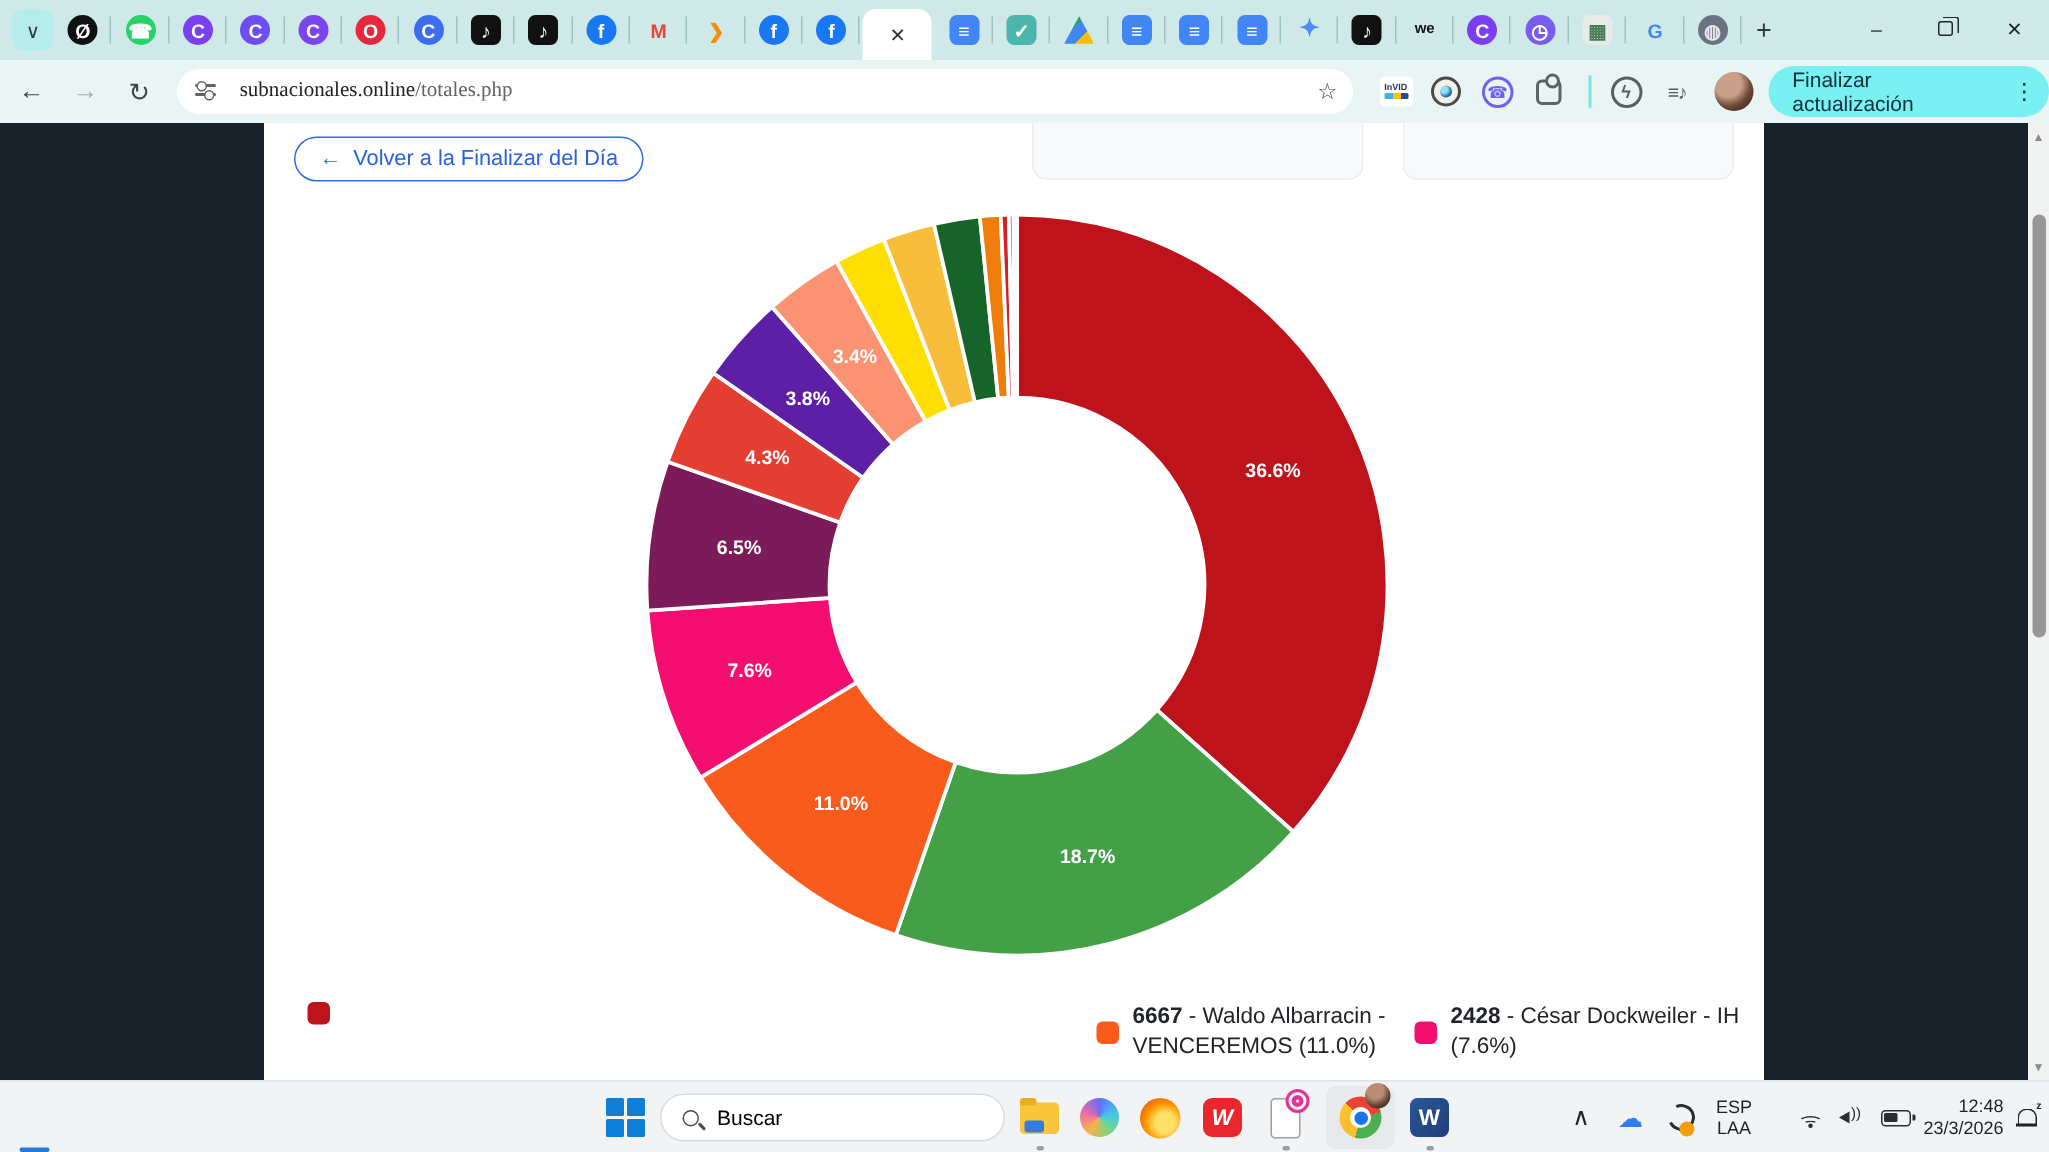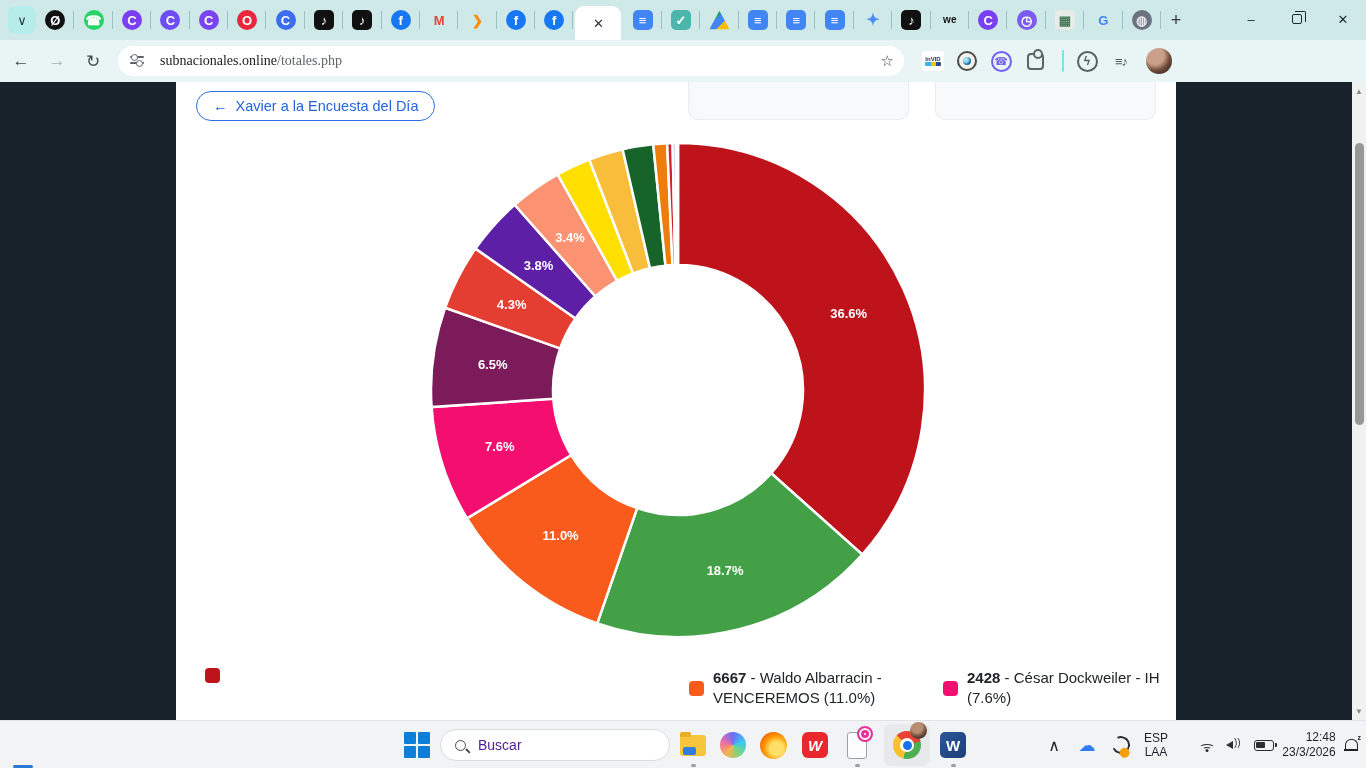--- a/index.html
+++ b/index.html
@@ -93,21 +93,21 @@
 
   
   .taskbar { position:absolute; left:0; top:720px; width:1366px; height:48px; background:#f1f3f5; border-top:1px solid #e0e3e6; }
   .startbtn { position:absolute; left:403px; top:10px; width:28px; height:28px; display:grid;
     grid-template-columns:12px 12px; grid-template-rows:12px 12px; gap:2px; place-content:center; }
   .startbtn i { background:#0e7fd8; border-radius:1px; }
   .searchpill { position:absolute; left:440px; top:8px; width:230px; height:32px; background:#ffffff;
     border:1px solid #d9dcdf; border-radius:16px; display:flex; align-items:center; }
   .mag { width:11px; height:11px; border:1.8px solid #4a4a4a; border-radius:50%; margin-left:14px; position:relative; }
   .mag::after { content:""; position:absolute; left:9px; top:9px; width:6px; height:1.8px; background:#4a4a4a; transform:rotate(45deg); border-radius:1px; }
-  .searchtext { margin-left:12px; font-size:14px; color:#4c1d95; }
+  .searchtext { margin-left:12px; font-size:14px; color:#000000; }
   .tbicon { position:absolute; top:9px; width:30px; height:30px; display:flex; align-items:center; justify-content:center; }
   .rundot { position:absolute; top:43px; width:5px; height:3px; border-radius:2px; background:#9aa0a6; }
   .folder { width:26px; height:21px; background:#f8c63c; border-radius:3px; position:relative; }
   .folder::before { content:""; position:absolute; left:0; top:-3px; width:11px; height:5px; background:#e8af1e; border-radius:2px 2px 0 0; }
   .folder::after { content:""; position:absolute; left:3px; bottom:1px; width:13px; height:8px; background:#2f7de1; border-radius:2px; }
   .copilot { width:26px; height:26px; border-radius:50%;
     background:conic-gradient(#6a6cf6, #3ec6f2, #7ad77e, #f8b24e, #e96ca8, #6a6cf6); }
   .firefox { width:27px; height:27px; border-radius:50%;
     background:radial-gradient(circle at 62% 62%, #ffe066 0 28%, #ff9500 55%, #e8590c 85%, #c2410c); }
   .wps { width:26px; height:26px; border-radius:6px; background:#e8282d; color:#fff; font-weight:bold;
@@ -285,28 +285,32 @@
           <span class="puzzle"></span>
         </div>
       <div class="extsep"></div>
       <div class="ext">
           <span class="leafzap">ϟ</span>
         </div>
       <div class="ext">
           <span class="queue">≡♪</span>
         </div>
       <div class="avatar"></div>
+      <div class="updatepill">
+        <span>Finalizar actualización</span>
+        <span class="dots">⋮</span>
+      </div>
     </div>
   </div>
 
   <div class="pagearea">
     <div class="whitepanel">
       <div class="backbtn">
         <span>←</span>
-        <span>Xavier a la Encuesta del Día</span>
+        <span>Volver a la Finalizar del Día</span>
       </div>
       <div class="ghostcard" style="left:512px;"></div>
       <div class="ghostcard" style="left:759px;"></div>
 
       <svg class="chartsvg" id="donut" viewBox="0 0 500 500">
           <path d="M 250.00000000000003 3 A 247 247 0 0 1 434.247462919773 414.50493125626014 L 343.2426431780228 333.25148342928145 A 125 125 0 0 0 250 125 Z" fill="#bf131c" stroke="#ffffff" stroke-width="2.5"></path>
           <path d="M 434.247462919773 414.50493125626014 A 247 247 0 0 1 169.2586566752293 483.4305795694118 L 209.13899629313224 368.1328843974756 A 125 125 0 0 0 343.2426431780228 333.25148342928145 Z" fill="#43a047" stroke="#ffffff" stroke-width="2.5"></path>
           <path d="M 169.2586566752293 483.4305795694118 A 247 247 0 0 1 38.993474370274186 378.3948836273154 L 143.21532103758815 314.97716782758874 A 125 125 0 0 0 209.13899629313224 368.1328843974756 Z" fill="#f95b1d" stroke="#ffffff" stroke-width="2.5"></path>
           <path d="M 38.993474370274186 378.3948836273154 A 247 247 0 0 1 3.589710928777407 267.0578263514585 L 125.29843670484686 258.63250321430087 A 125 125 0 0 0 143.21532103758815 314.97716782758874 Z" fill="#f40e6f" stroke="#ffffff" stroke-width="2.5"></path>
           <path d="M 3.589710928777407 267.0578263514585 A 247 247 0 0 1 17.081337634462415 167.79357250282249 L 132.1261830133919 208.39755693462678 A 125 125 0 0 0 125.29843670484686 258.63250321430087 Z" fill="#7b1b59" stroke="#ffffff" stroke-width="2.5"></path>
@@ -328,21 +332,21 @@
           <text x="83.64931111725076" y="169.08074977948604" class="slicelabel">4.3%</text>
           <text x="110.50900580567793" y="129.95578078979497" class="slicelabel">3.8%</text>
           <text x="141.99390446003582" y="101.84456011588671" class="slicelabel">3.4%</text>
         </svg>
 
 
       <div class="legendrow" id="legend">
           <div class="legitem" style="left: 29px;">
             <span class="legswatch" style="background: rgb(191, 19, 28);"></span>
           </div>
-          <div class="legitem" style="left: 513px;">
+          <div class="legitem" style="left: 555px;">
             <span class="legswatch" style="background: rgb(249, 91, 29);"></span>
             <span class="legtext" style="width: 192px;"><b>6667</b> - Waldo Albarracin - VENCEREMOS (11.0%)</span>
           </div>
           <div class="legitem" style="left: 767px;">
             <span class="legswatch" style="background: rgb(244, 14, 111);"></span>
             <span class="legtext" style="width: 205px;"><b>2428</b> - César Dockweiler - IH (7.6%)</span>
           </div>
         </div>
     </div>
 

